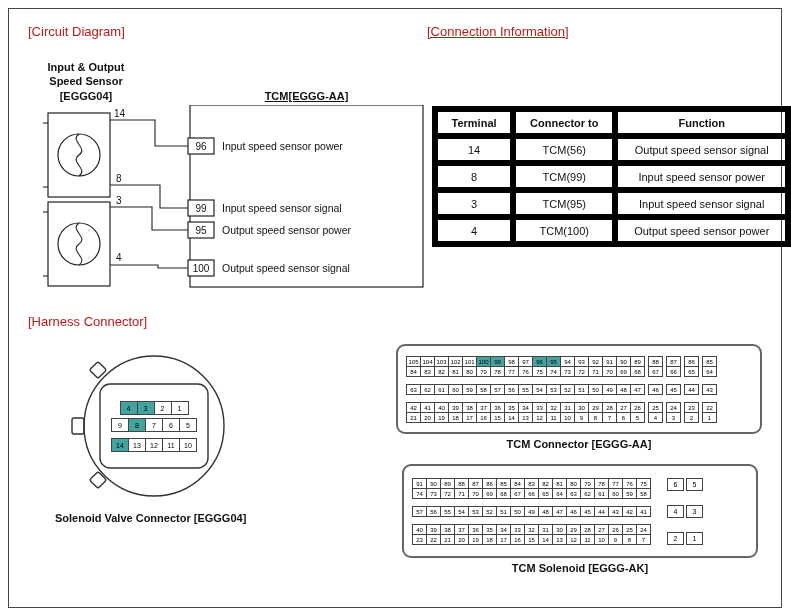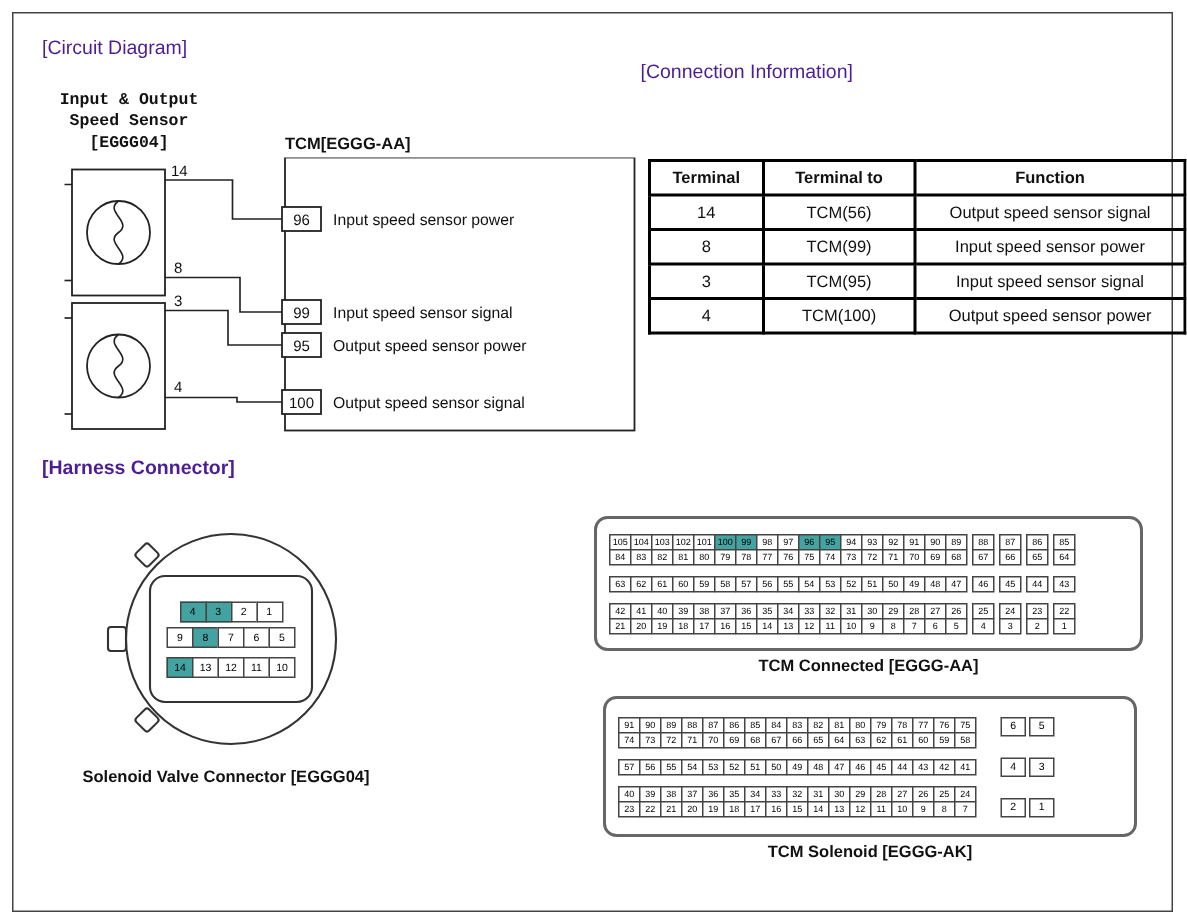--- a/index.html
+++ b/index.html
@@ -2,36 +2,36 @@
 <html style="--hl-color: #43a3a1;"><head>
 <meta charset="utf-8">
 <style>
   html,body{margin:0;padding:0;}
   body{
     width:791px;height:616px;position:relative;overflow:hidden;
     background:#ffffff;color:#111;
     font-family:"Liberation Sans","DejaVu Sans",sans-serif;
   }
   .frame{position:absolute;left:8px;top:8px;width:772px;height:598px;border:1px solid #444;}
-  .section-title{position:absolute;font-size:13px;color:#4c1d95;}
+  .section-title{position:absolute;font-size:13px;color:#b91c1c;}
   #circuit-title{left:28px;top:24px;}
-  #conn-title{left:427px;top:40px;}
-  #harness-title{left:28px;top:304px;font-weight:bold;}
+  #conn-title{left:427px;top:24px;text-decoration:underline;}
+  #harness-title{left:28px;top:314px;}
   .bold-label{font-weight:bold;font-size:11px;}
-  #sensor-label{position:absolute;left:28px;top:60px;width:116px;text-align:center;white-space:pre-line;line-height:1.3;font-family:Liberation Mono, monospace;}
-  #tcm-label{position:absolute;left:190px;top:90px;width:233px;text-align:left;}
+  #sensor-label{position:absolute;left:28px;top:60px;width:116px;text-align:center;white-space:pre-line;line-height:1.3;}
+  #tcm-label{position:absolute;left:190px;top:90px;width:233px;text-align:center;text-decoration:underline;}
   #circuit-svg{position:absolute;left:40px;top:105px;}
   #circuit-svg rect, #circuit-svg circle{fill:none;stroke:#222;stroke-width:1.2;}
   #circuit-svg polyline, #circuit-svg path, #circuit-svg line{fill:none;stroke:#222;stroke-width:1.1;}
   #circuit-svg rect.pinbox{fill:#fff;}
   #circuit-svg text{fill:#111;font-size:10px;font-family:"Liberation Sans","DejaVu Sans",sans-serif;}
   #circuit-svg text.fn{font-size:10.5px;}
   
   #conn-table{position:absolute;left:432px;top:106px;border-collapse:collapse;font-size:11px;}
-  #conn-table th,#conn-table td{border:2px solid #000000;text-align:center;padding:3px 6px;height:15px;}
+  #conn-table th,#conn-table td{border:6px solid #000000;text-align:center;padding:3px 6px;height:15px;}
   #conn-table th{font-weight:bold;}
   .col-terminal{width:62px;}
   .col-connected{width:88px;}
   .col-function{width:168px;margin-left:16px;}
   
   .pcell{width:15px;height:11px;border:1px solid #444;margin-left:-1px;font-size:6px;line-height:10px;
          text-align:center;background:#fff;color:#000;box-sizing:border-box;flex:none;}
   .pcell:first-child{margin-left:0;}
   .pcell.sep{margin-left:3px;}
   .pcell.hl{background:var(--hl-color,#43a3a1);}
@@ -111,21 +111,21 @@
   <text class="fn" x="182" y="45">Input speed sensor power</text>
   <text class="fn" x="182" y="107">Input speed sensor signal</text>
   <text class="fn" x="182" y="129">Output speed sensor power</text>
   <text class="fn" x="182" y="167">Output speed sensor signal</text>
 </svg>
 
 <table id="conn-table">
   <thead>
     <tr>
       <th class="col-terminal">Terminal</th>
-      <th class="col-connected">Terminal to</th>
+      <th class="col-connected">Connector to</th>
       <th class="col-function">Function</th>
     </tr>
   </thead>
   <tbody>
     <tr>
       <td>14</td>
       <td>TCM(56)</td>
       <td>Output speed sensor signal</td>
     </tr>
     <tr>
@@ -295,21 +295,21 @@
           <div class="pcell">6</div>
           <div class="pcell">5</div>
           <div class="pcell sep">4</div>
           <div class="pcell sep">3</div>
           <div class="pcell sep">2</div>
           <div class="pcell sep">1</div>
         </div>
       </div>
     </div>
 </div>
-<div class="connector-caption" id="aa-label">TCM Connected [EGGG-AA]</div>
+<div class="connector-caption" id="aa-label">TCM Connector [EGGG-AA]</div>
 
 <div class="connector-shell" id="ak-shell">
   <div id="ak-grid">
       <div class="pgroup">
         <div class="prow">
           <div class="pcell">91</div>
           <div class="pcell">90</div>
           <div class="pcell">89</div>
           <div class="pcell">88</div>
           <div class="pcell">87</div>

